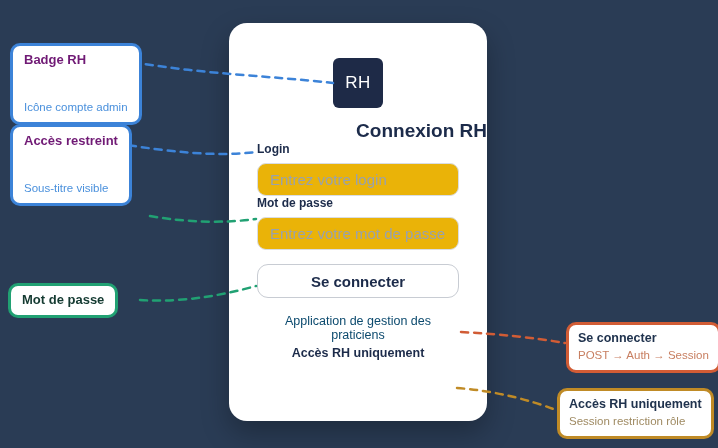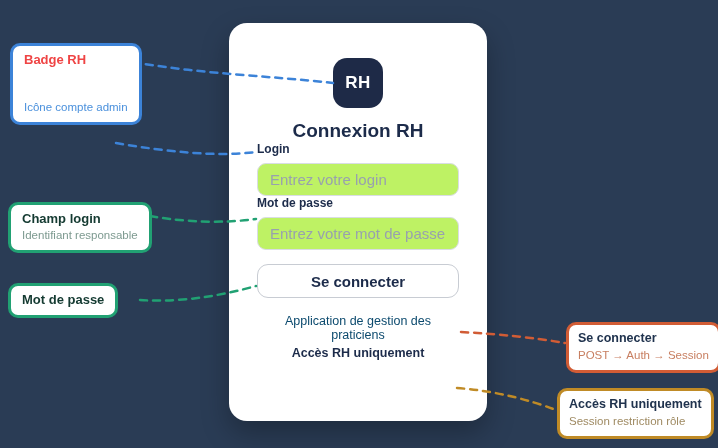--- a/index.html
+++ b/index.html
@@ -11,52 +11,52 @@
   }
   
   .card {
     position:absolute; left:229px; top:23px; width:258px; height:398px;
     background:#ffffff; border-radius:18px; z-index:1;
     box-shadow:0 12px 28px rgba(0,0,0,.28);
     text-align:center;
   }
   .badge {
     width:50px; height:50px; margin:35px auto 0; background:#1e2a47;
-    border-radius:14px; display:flex; align-items:center; justify-content:center;
-    color:#ffffff; font-weight:bold; font-size:17px; letter-spacing:.5px;
+    border-radius:6px; display:flex; align-items:center; justify-content:center;
+    color:#ffffff; font-weight:normal; font-size:17px; letter-spacing:.5px;
   }
-  .card-title { margin-top:12px; font-size:19px; font-weight:bold; color:#1c2b4a; }
+  .card-title { margin-top:12px; font-size:19px; font-weight:bold; color:#1c2b4a;text-align:right; }
   .card-subtitle {
     width:208px; margin:6px auto 0; font-size:12.5px; line-height:1.45;
     color:#5c6e88;
   }
   .form { padding:0 28px; text-align:left; }
   .field-label { font-size:12px; font-weight:bold; color:#1c2b4a; }
   .text-input {
     display:block; width:100%; height:33px; margin-top:7px; padding:0 12px;
     border:1px solid #d9dde3; border-radius:9px; font-size:15px; color:#3a4a63;
-    font-family:"Liberation Sans", sans-serif; background:#bef264; outline:none;
+    font-family:"Liberation Sans", sans-serif; background:#eab308; outline:none;
   }
   .text-input::placeholder { color:#98a1ae; opacity:1; }
   .submit-btn {
     display:block; width:100%; height:34px; margin-top:14px;
     background:#ffffff; border:1px solid #c8ccd3; border-radius:11px;
     font-size:15px; font-weight:bold; color:#1c2b4a; cursor:pointer;
     font-family:"Liberation Sans", sans-serif;
   }
   .footer-app { margin-top:16px; font-size:12.5px; color:#0c4a6e; text-align:center; }
   .footer-note { margin-top:4px; font-size:12.5px; font-weight:bold; color:#1c2b4a; text-align:center; }
   
   .callout {
     position:absolute; z-index:3; background:#ffffff; border-radius:10px;
     border:3px solid; padding:6px 11px 7px; white-space:nowrap;
   }
   .callout .t { font-size:13px; font-weight:bold; line-height:1.25; }
   .callout .s { font-size:11.5px; line-height:1.3; margin-top:1px; }
-  .c-blue   { border-color:#3c83d8; }  .c-blue  .t { color:#ef4444; }  .c-blue  .s { color:#4a90dc;margin-top:32px; }
+  .c-blue   { border-color:#3c83d8; }  .c-blue  .t { color:#701a75; }  .c-blue  .s { color:#4a90dc;margin-top:32px; }
   .c-green  { border-color:#21a173; }  .c-green .t { color:#143a31; }  .c-green .s { color:#7d9a90; }
   .c-orange { border-color:#d15c35; }  .c-orange .t{ color:#20334e; }  .c-orange .s{ color:#c87f61; }
   .c-amber  { border-color:#c08b26; }  .c-amber .t { color:#20334e; }  .c-amber .s { color:#9f8a62; }
   .pos-1 { left:10px;  top:43px;  }
   .pos-2 { left:10px;  top:124px; }
   .pos-3 { left:8px;   top:202px; }
   .pos-4 { left:8px;   top:283px; }
   .pos-5 { left:566px; top:322px; padding:6px 9px 7px; }
   .pos-6 { left:557px; top:388px; padding:6px 9px 7px; }
   .pos-6 .t, .pos-5 .t { font-size:12.5px; }
@@ -98,23 +98,23 @@
     <path d="M150,216 C190,223 226,223 256,219" stroke="#21a173"></path>
     <path d="M140,300 C185,303 227,294 256,286" stroke="#21a173"></path>
     <path d="M461,332 C500,334 536,338 565,343" stroke="#d15c35"></path>
     <path d="M457,388 C496,391 530,400 556,410" stroke="#c08b26"></path>
   </svg>
 
   <div class="callout c-blue pos-1">
     <div class="t">Badge RH</div>
     <div class="s">Icône compte admin</div>
   </div>
-  <div class="callout c-green pos-3">
-    <div class="t">Champ login</div>
-    <div class="s">Identifiant responsable</div>
+  <div class="callout c-blue pos-2">
+    <div class="t">Accès restreint</div>
+    <div class="s">Sous-titre visible</div>
   </div>
   <div class="callout c-green pos-4">
     <div class="t">Mot de passe</div>
   </div>
 
   <div class="callout c-orange pos-5">
     <div class="t">Se connecter</div>
     <div class="s">POST → Auth → Session</div>
   </div>
   <div class="callout c-amber pos-6">

